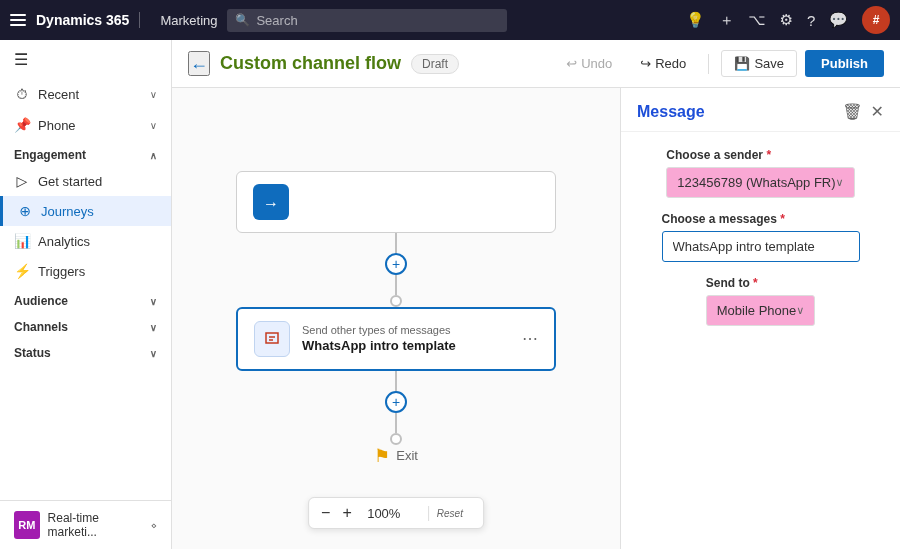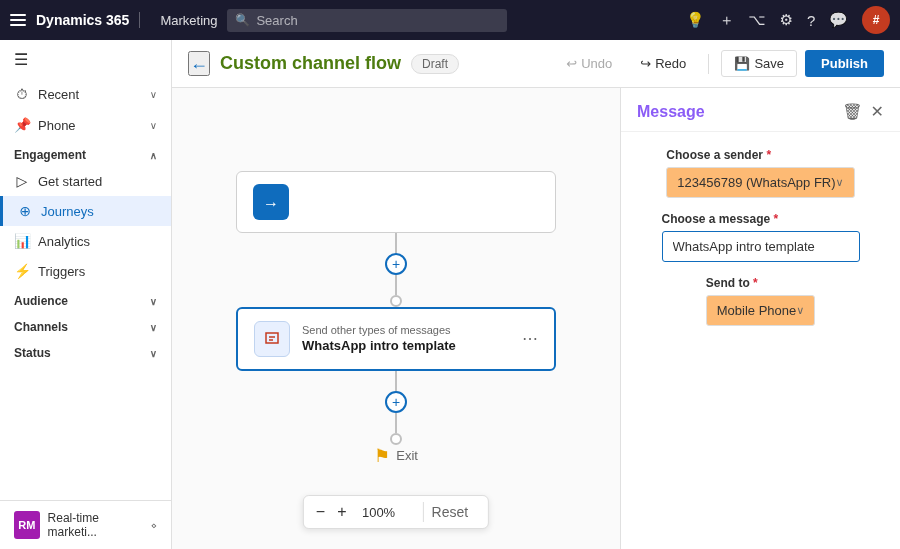--- a/index.html
+++ b/index.html
@@ -72,33 +72,33 @@
     .connector-plus { width: 22px; height: 22px; border-radius: 50%; border: 2px solid #0f6cbd; background: white; display: flex; align-items: center; justify-content: center; color: #0f6cbd; font-size: 14px; cursor: pointer; }
 
     
     .exit-node { display: flex; align-items: center; gap: 6px; color: #666; font-size: 13px; }
     .exit-flag { font-size: 18px; color: #e8a000; }
 
     
     .zoom-controls { position: absolute; bottom: 20px; left: 50%; transform: translateX(-50%); background: white; border: 1px solid #ddd; border-radius: 6px; display: flex; align-items: center; padding: 6px 12px; gap: 12px; box-shadow: 0 2px 6px rgba(0,0,0,0.1); }
     .zoom-btn { background: none; border: none; cursor: pointer; color: #333; font-size: 16px; }
     .zoom-level { font-size: 13px; color: #333; min-width: 40px; text-align: center; }
-    .zoom-reset { background: none; border: none; cursor: pointer; color: #666; font-size: 14px; padding: 2px 8px; border-left: 1px solid #ddd; margin-left: 12px; }
+    .zoom-reset { background: none; border: none; cursor: pointer; color: #666; font-size: 10px; padding: 2px 8px; border-left: 1px solid #ddd; margin-left: 12px; font-style: italic; }
 
     
     .right-panel { width: 280px; background: white; border-left: 1px solid #e0e0e0; display: flex; flex-direction: column; overflow-y: auto; }
     .panel-header { display: flex; align-items: center; padding: 14px 16px 10px; border-bottom: 1px solid #f0f0f0; }
-    .panel-title { font-size: 16px; font-weight: 600; color: #8b5cf6; flex: 1; }
+    .panel-title { font-size: 16px; font-weight: 600; color: #1d4ed8; flex: 1; }
     .panel-actions { display: flex; gap: 8px; }
     .panel-icon-btn { background: none; border: none; cursor: pointer; color: #666; font-size: 16px; }
     .panel-body { padding: 16px; display: flex; flex-direction: column; gap: 14px; align-items: center; }
 
     .field-label { font-size: 12px; font-weight: 600; color: #333; margin-bottom: 5px; }
     .field-label .required { color: #d92b3a; }
-    .field-select { width: 100%; padding: 7px 10px; border: 1px solid #ddd; border-radius: 3px; font-size: 13px; color: #333; background: #fdba74; display: flex; align-items: center; justify-content: space-between; cursor: pointer; }
+    .field-select { width: 100%; padding: 7px 10px; border: 1px solid #ddd; border-radius: 3px; font-size: 13px; color: #333; background: #f9a8d4; display: flex; align-items: center; justify-content: space-between; cursor: pointer; }
     .field-select .chevron { color: #666; font-size: 11px; }
     .field-input { width: 100%; padding: 7px 10px; border: 1px solid #0f6cbd; border-radius: 3px; font-size: 13px; color: #333; background: white; outline: none; }
   </style>
 </head>
 <body>
 
 <div class="top-nav">
   <div style="cursor:pointer; display:flex; flex-direction:column; gap:3px; width:16px;">
     <span style="height:2px; background:white; display:block; border-radius:1px;"></span>
     <span style="height:2px; background:white; display:block; border-radius:1px;"></span>
@@ -273,21 +273,21 @@
               <span class="required"> *</span>
             </div>
             <div class="field-select">
               <span>123456789 (WhatsApp FR)</span>
               <span class="chevron">∨</span>
             </div>
           </div>
 
           <div>
             <div class="field-label">
-              <span>Choose a message</span>
+              <span>Choose a messages</span>
               <span class="required"> *</span>
             </div>
             <input type="text" class="field-input" value="WhatsApp intro template" style="">
           </div>
 
           <div>
             <div class="field-label">
               <span>Send to</span>
               <span class="required"> *</span>
             </div>

